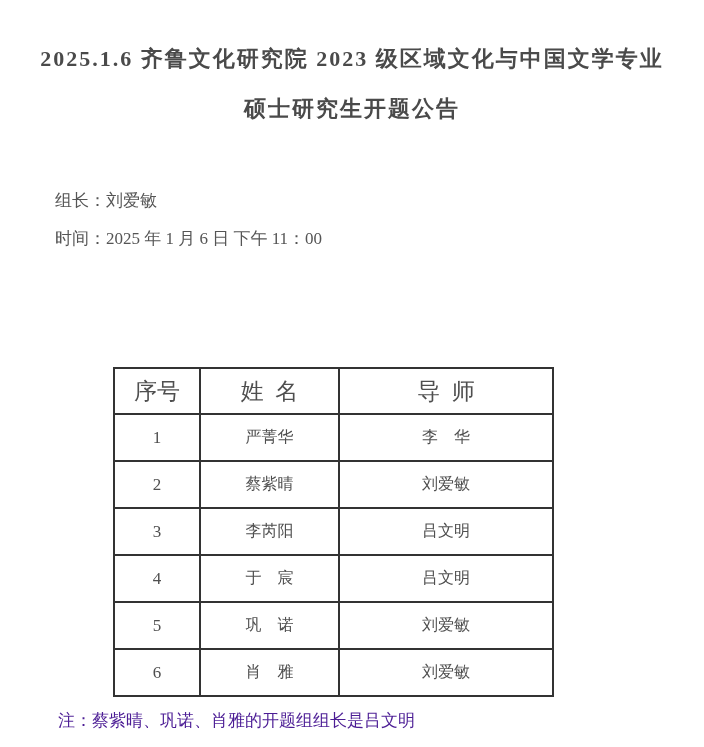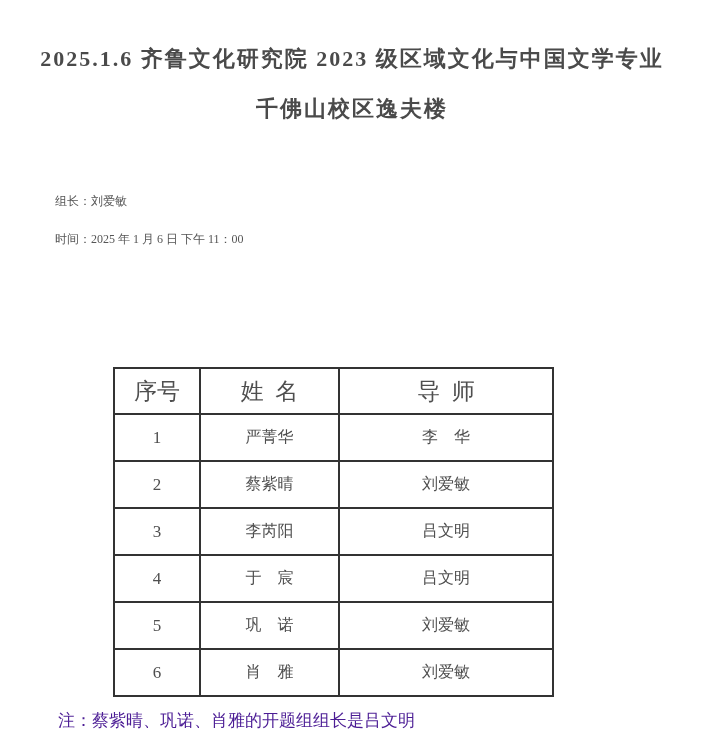--- a/index.html
+++ b/index.html
@@ -22,21 +22,21 @@
     font-size: 22px;
     font-weight: bold;
     line-height: 50px;
     letter-spacing: 2px;
     color: #4a4a4a;
   }
   .info-block {
     position: absolute;
     top: 182px;
     left: 55px;
-    font-size: 12px;
+    font-size: 17px;
     line-height: 38px;
     color: #555555;
   }
   .schedule {
     position: absolute;
     top: 367px;
     left: 113px;
     width: 439px;
     border-collapse: collapse;
     table-layout: fixed;
@@ -71,21 +71,21 @@
     color: #4c1d95;
   }
 </style>
 </head>
 <body>
 
 <div class="page">
 
   <div class="doc-title">
     <div>2025.1.6 齐鲁文化研究院 2023 级区域文化与中国文学专业</div>
-    <div>千佛山校区逸夫楼</div>
+    <div>硕士研究生开题公告</div>
   </div>
 
   <div class="info-block">
     <div class="info-line">组长：刘爱敏</div>
     <div class="info-line">时间：2025 年 1 月 6 日 下午 11：00</div>
   </div>
 
   <table class="schedule">
     <colgroup>
       <col class="col-index">

